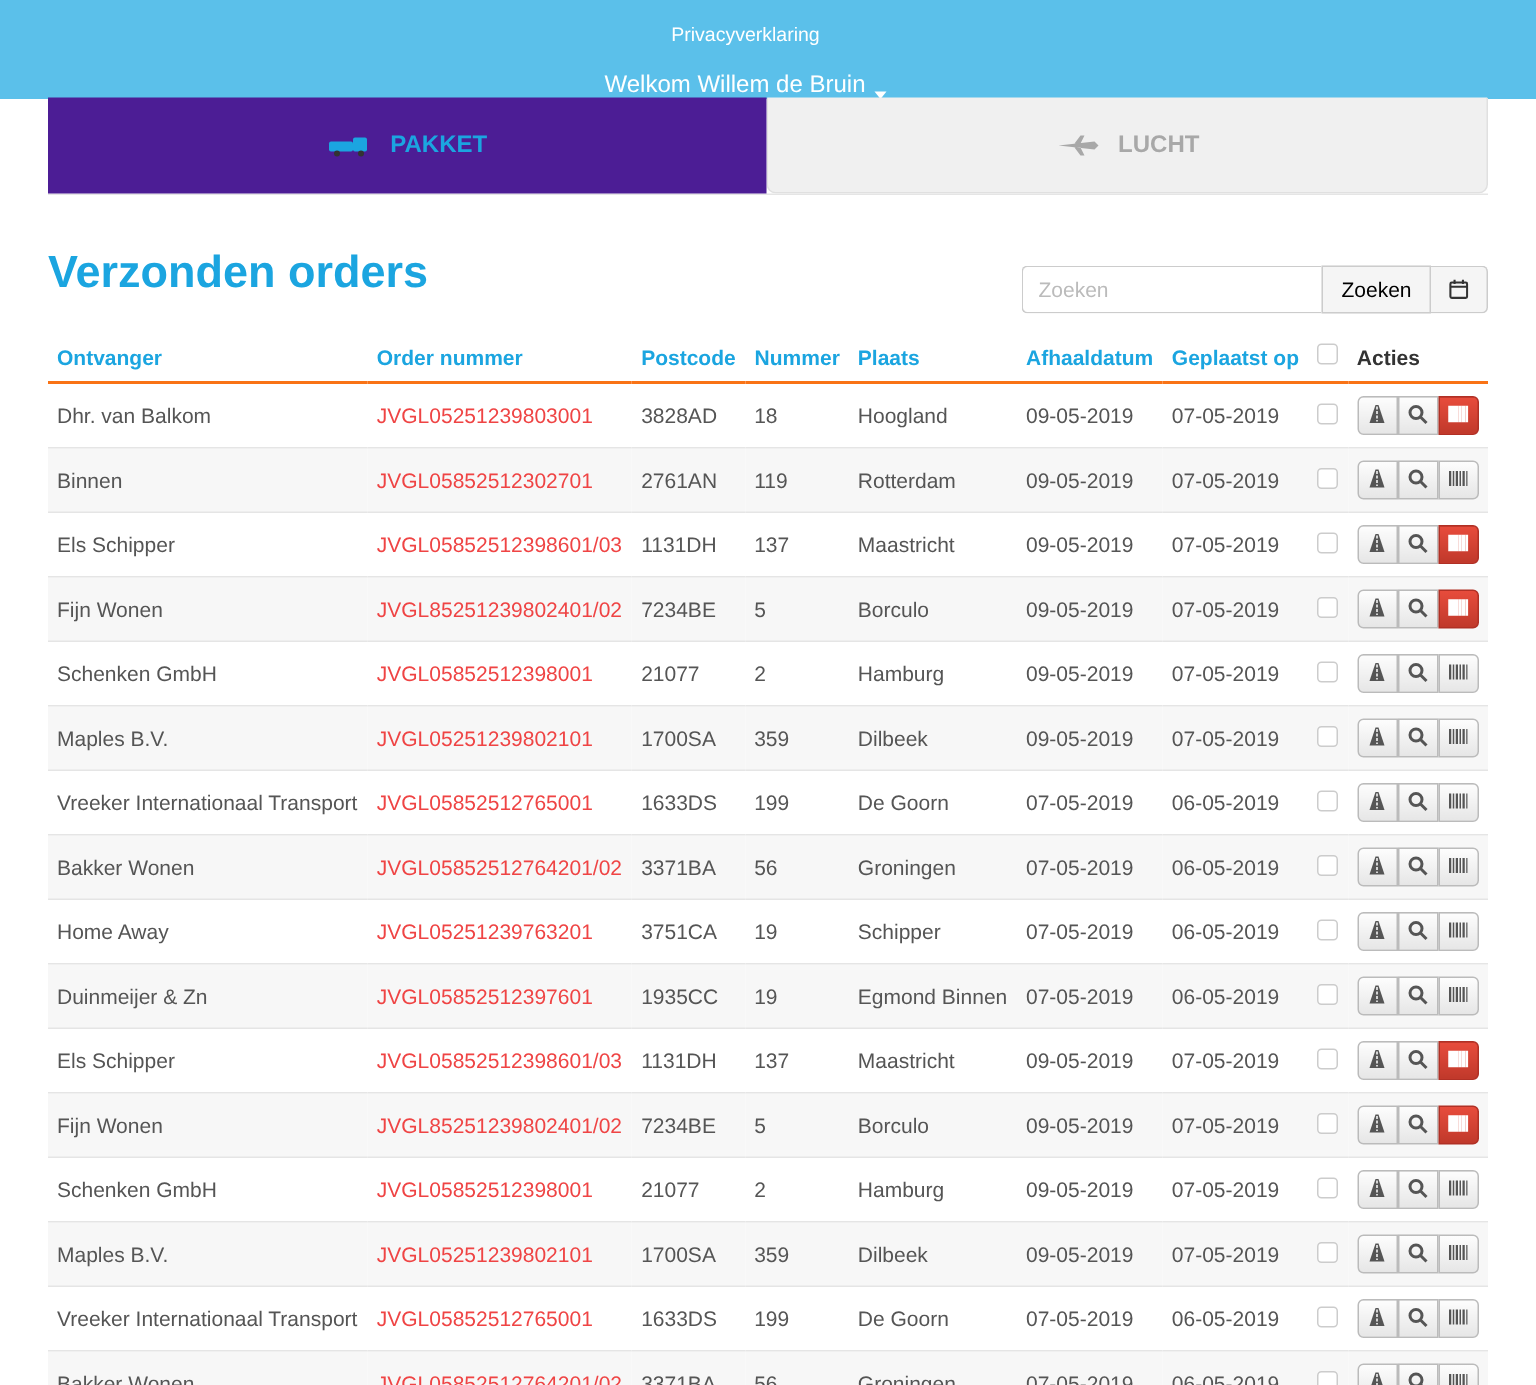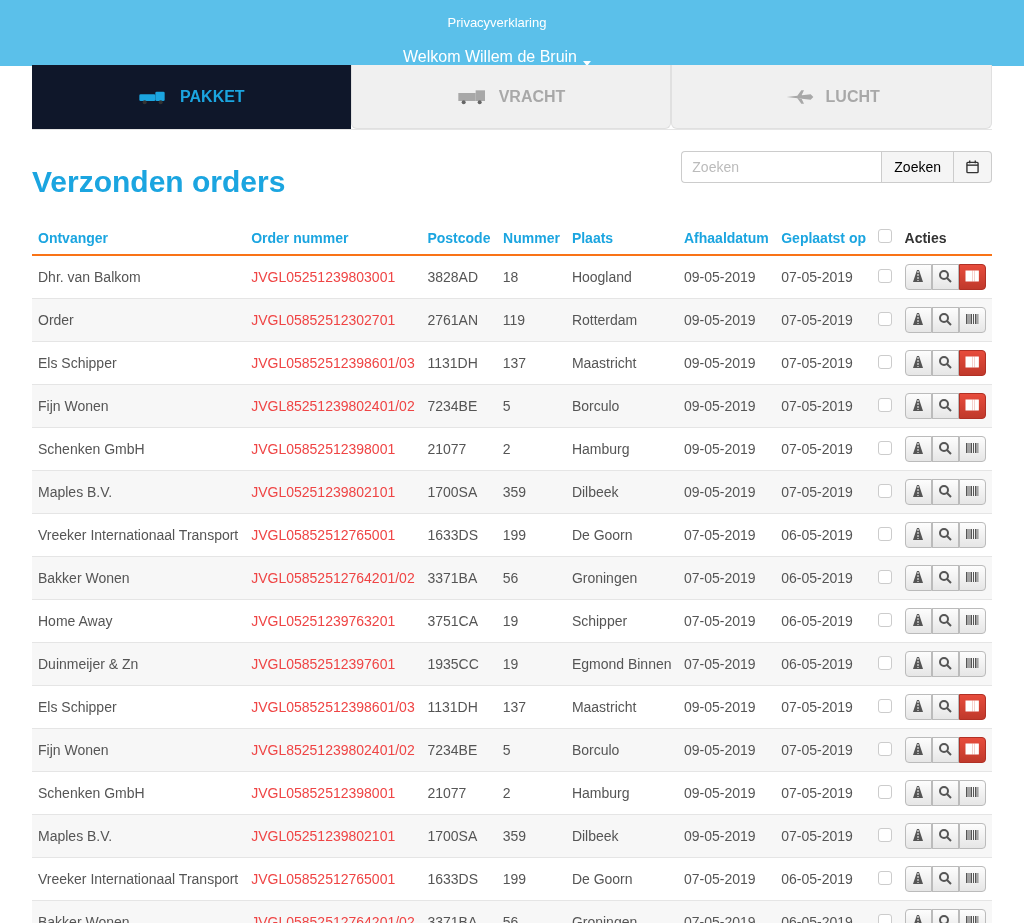--- a/index.html
+++ b/index.html
@@ -45,24 +45,24 @@
     font-size: 16px;
     color: #a8a8a8;
     background:#fff;
   }
   .tab.inactive {
     background:#f0f0f0;
     border:1px solid #e0e0e0;
     border-top:none;
     border-radius:0 0 6px 6px;
   }
-  .tab.active { color: #1ba5e0; background:#0f172a; }
+  .tab.active { color: #1ba5e0; background:#4c1d95; }
   .tab svg { width:32px; height:20px; }
   .content { width: 960px; margin: 0 auto; padding: 20px 0 30px; }
-  .top-row { display:flex; justify-content:space-between; align-items:flex-start; margin-bottom:10px;}
+  .top-row { display:flex; justify-content:space-between; align-items:flex-end; margin-bottom:10px;}
   h1 {
     color: #1ba5e0;
     font-size: 30px;
     font-weight: bold;
     margin: 14px 0 10px;
   }
   .search-group { display:flex; }
   .search-input {
     border:1px solid #ccc;
     border-right:none;
@@ -137,29 +137,20 @@
 
 <div class="tabs">
   <div class="tab active">
     <svg viewBox="0 0 48 24">
         <rect x="2" y="8" width="24" height="10" rx="2" fill="#1ba5e0"></rect>
         <rect x="26" y="4" width="14" height="14" rx="2" fill="#1ba5e0"></rect>
         <circle cx="10" cy="20" r="3" fill="#333"></circle>
         <circle cx="34" cy="20" r="3" fill="#333"></circle>
       </svg>
     <span>PAKKET</span>
-  </div>
-  <div class="tab inactive">
-    <svg viewBox="0 0 48 24">
-        <rect x="2" y="6" width="26" height="12" fill="#a8a8a8"></rect>
-        <rect x="28" y="2" width="14" height="16" fill="#a8a8a8"></rect>
-        <circle cx="10" cy="20" r="3" fill="#666"></circle>
-        <circle cx="34" cy="20" r="3" fill="#666"></circle>
-      </svg>
-    <span>VRACHT</span>
   </div>
   <div class="tab inactive">
     <svg viewBox="0 0 48 24">
         <path d="M4 12 L40 8 L44 12 L40 16 Z M20 10 L26 2 L30 2 L26 10 M20 14 L26 22 L30 22 L26 14" fill="#a8a8a8"></path>
       </svg>
     <span>LUCHT</span>
   </div>
 </div>
 
 <div class="content">
@@ -224,21 +215,21 @@
                     <rect x="5.5" y="2" width="1.5" height="10" fill="#fff"></rect>
                     <rect x="8" y="2" width="1" height="10" fill="#fff"></rect>
                     <rect x="10" y="2" width="1.5" height="10" fill="#fff"></rect>
                     <rect x="12.5" y="2" width="0.8" height="10" fill="#fff"></rect>
                   </svg></span>
               </div>
             </div>
           </td>
         </tr>
         <tr>
-          <td>Order</td>
+          <td>Binnen</td>
           <td><a href="#" class="order-link">JVGL05852512302701</a></td>
           <td>2761AN</td>
           <td>119</td>
           <td>Rotterdam</td>
           <td>09-05-2019</td>
           <td>07-05-2019</td>
           <td><span class="chk"></span></td>
           <td>
             <div class="action-group">
               <div class="abtn">

